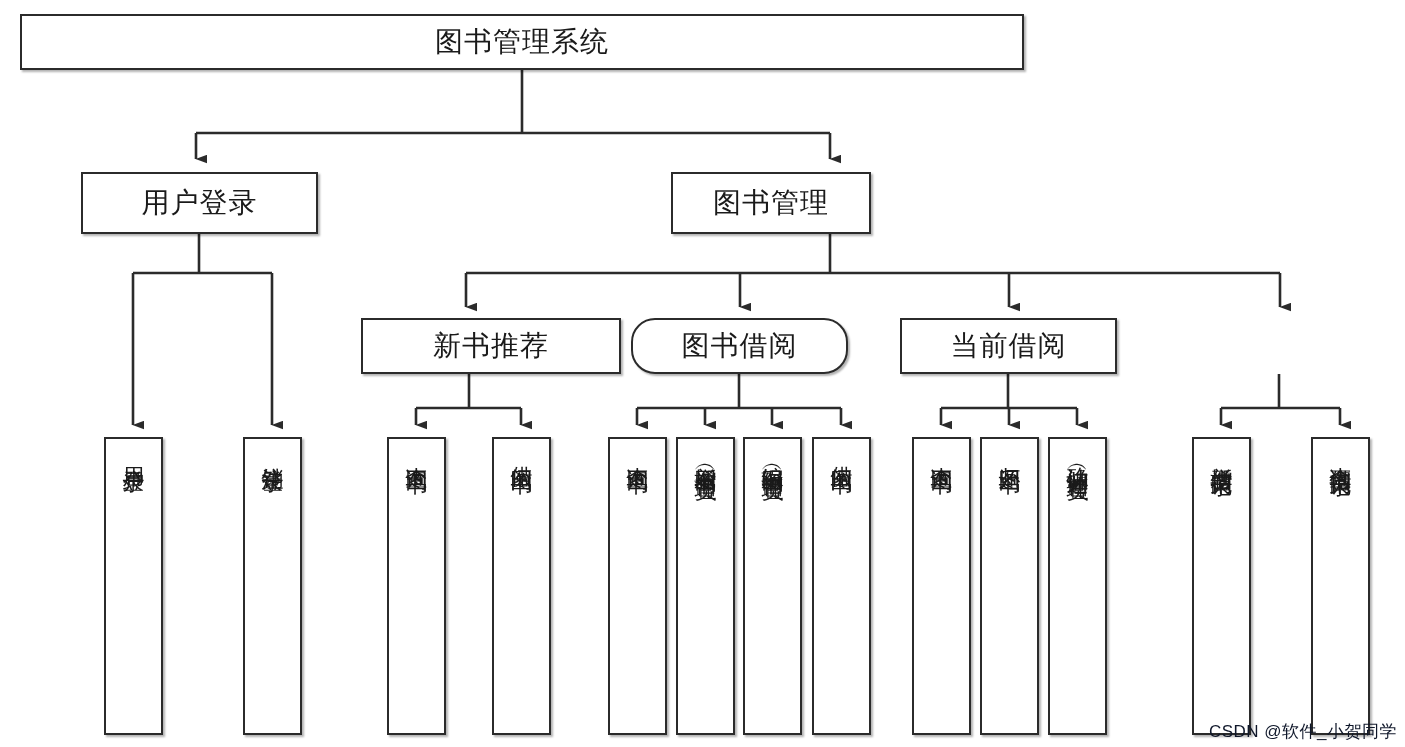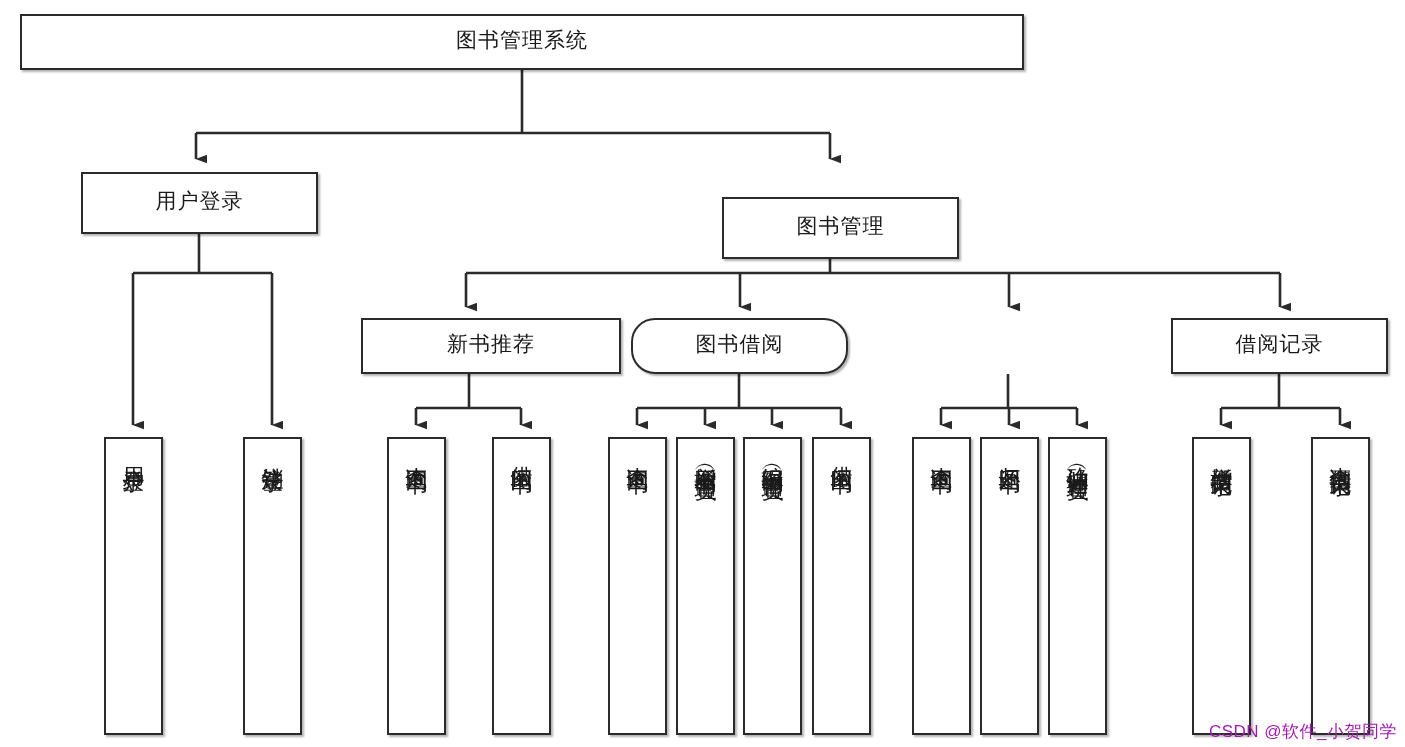--- a/index.html
+++ b/index.html
@@ -30,45 +30,44 @@
     box-sizing: border-box;
     background: #ffffff;
     border: 2px solid #2b2b2b;
     box-shadow: 2px 2px 2px rgba(0,0,0,0.30);
     display: flex;
     align-items: center;
     justify-content: center;
     color: #1a1a1a;
   }
   .node.horiz {
-    font-size: 21px;
+    font-size: 28px;
     letter-spacing: 1px;
     line-height: 1.2;
-    font-family: Liberation Mono, monospace;
   }
   .node.vert {
     align-items: flex-start;
     justify-content: center;
     padding-top: 10px;
   }
   .node.vert .vtext {
     writing-mode: vertical-rl;
     text-orientation: upright;
     font-size: 22px;
     line-height: 1.18;
     letter-spacing: 2px;
     white-space: nowrap;
     color: #1a1a1a;
   }
   .watermark {
     position: absolute;
     right: 8px;
     bottom: 4px;
     font-size: 17px;
-    color: #a21caf;
+    color: #0f172a;
     letter-spacing: 0.5px;
     white-space: nowrap;
   }
 </style>
 </head>
 <body>
 
 <div id="canvas">
 
   <svg id="edges" viewBox="0 0 1405 747">
@@ -121,32 +120,32 @@
     </g>
   </svg>
 
   <div class="node horiz" style="left:20px; top:14px; width:1004px; height:56px;">
     <span>图书管理系统</span>
   </div>
 
   <div class="node horiz" style="left:81px; top:172px; width:237px; height:62px;">
     <span>用户登录</span>
   </div>
-  <div class="node horiz" style="left:722px; top:172px; width:237px; height:62px;margin-top:25px;">
+  <div class="node horiz" style="left:671px; top:172px; width:200px; height:62px;">
     <span>图书管理</span>
   </div>
 
   <div class="node horiz" style="left:361px; top:318px; width:260px; height:56px;">
     <span>新书推荐</span>
   </div>
   <div class="node horiz" style="left:631px; top:318px; width:217px; height:56px;border-radius:24px;">
     <span>图书借阅</span>
   </div>
-  <div class="node horiz" style="left:1171px; top:318px; width:217px; height:56px;">
-    <span>借阅记录</span>
+  <div class="node horiz" style="left:900px; top:318px; width:217px; height:56px;">
+    <span>当前借阅</span>
   </div>
 
   <div class="node vert" style="left:104px; top:437px; width:59px; height:298px;">
     <span class="vtext">用户登录</span>
   </div>
   <div class="node vert" style="left:243px; top:437px; width:59px; height:298px;">
     <span class="vtext">注销登录</span>
   </div>
 
   <div class="node vert" style="left:387px; top:437px; width:59px; height:298px;">

